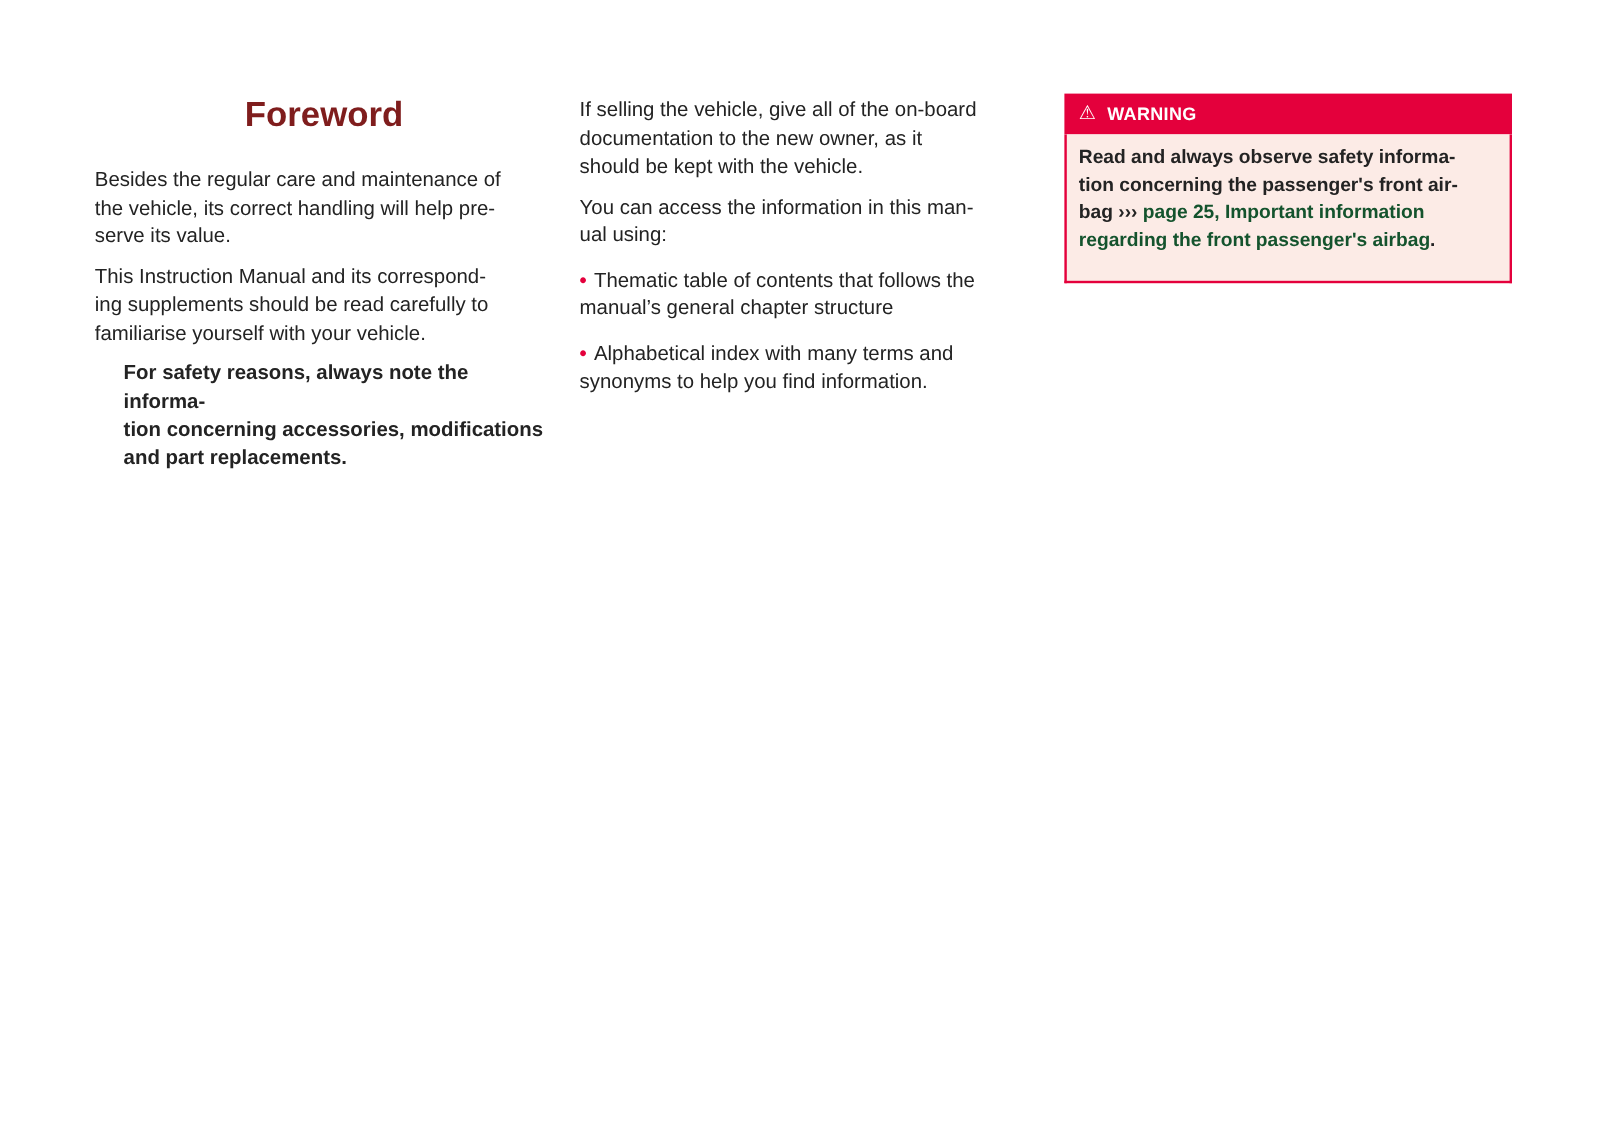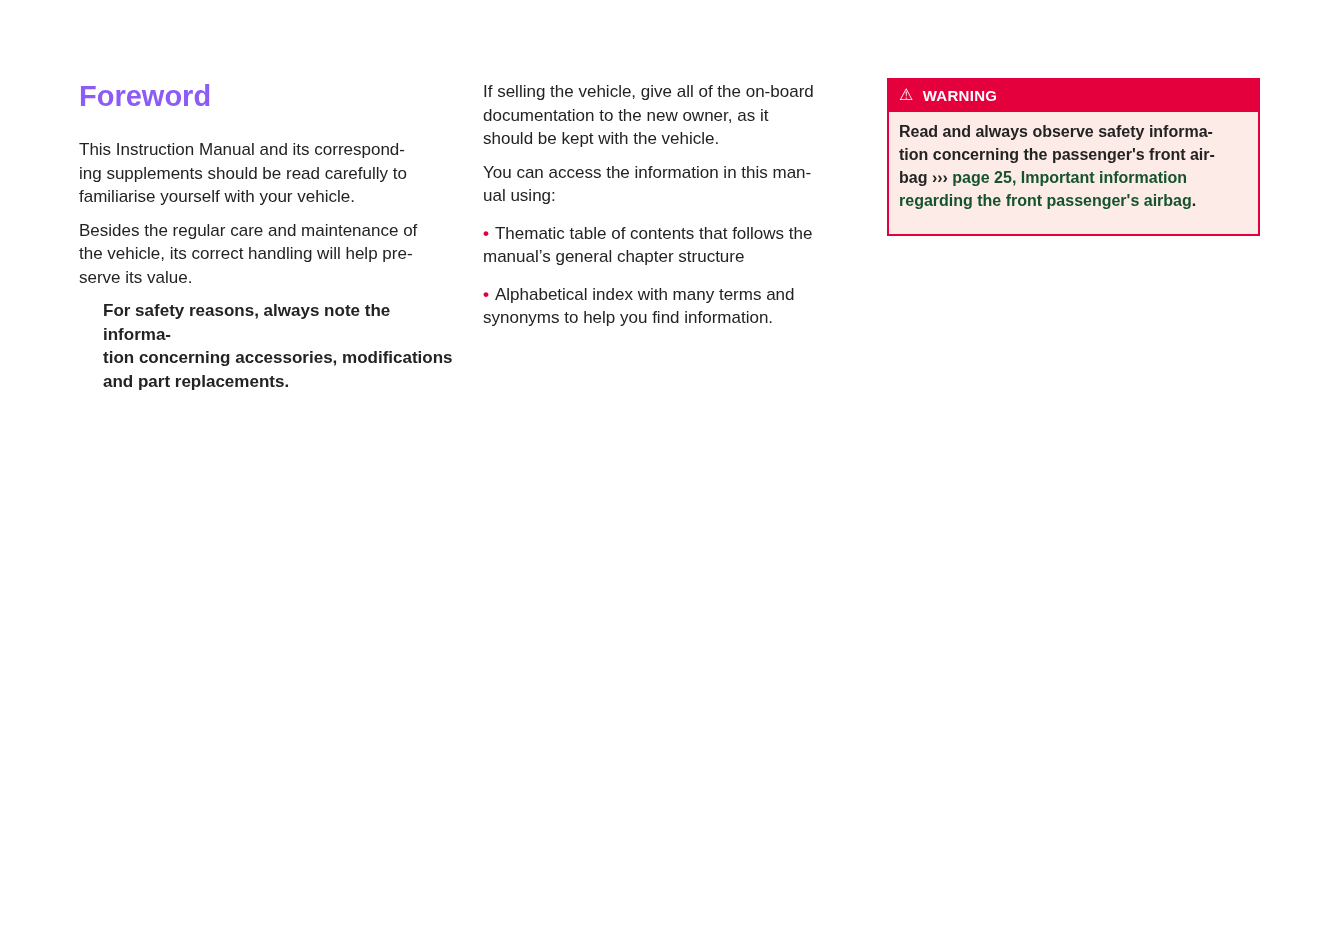--- a/index.html
+++ b/index.html
@@ -22,21 +22,22 @@
     font-size: 17px;
     line-height: 23.5px;
   }
   .col-left  { left: 79px;  top: 82px;  width: 382px; }
   .col-mid   { left: 483px; top: 80px;  width: 392px; }
   .heading {
     margin: 0 0 27px 0;
     font-size: 29px;
     line-height: 29px;
     font-weight: bold;
-    color: #8b5cf6;
+    color: #7f1d1d;
+    text-align: center;
   }
   .para {
     margin: 0 0 10px 0;
     white-space: pre-line;
   }
   .para.bold { font-weight: bold; margin-left: 24px; }
   .bullet-line { margin: 14px 0 0 0; }
   .bullet {
     color: #e4003c;
     font-weight: bold;
@@ -81,26 +82,26 @@
     color: #14532d;
   }
 </style>
 </head>
 <body>
 
 <div class="page">
 
   <div class="col col-left">
     <h1 class="heading">Foreword</h1>
+    <p class="para">Besides the regular care and maintenance of
+the vehicle, its correct handling will help pre-
+serve its value.</p>
     <p class="para">This Instruction Manual and its correspond-
 ing supplements should be read carefully to
 familiarise yourself with your vehicle.</p>
-    <p class="para">Besides the regular care and maintenance of
-the vehicle, its correct handling will help pre-
-serve its value.</p>
     <p class="para bold">For safety reasons, always note the informa-
 tion concerning accessories, modifications
 and part replacements.</p>
   </div>
 
   <div class="col col-mid">
     <p class="para">If selling the vehicle, give all of the on-board
 documentation to the new owner, as it
 should be kept with the vehicle.</p>
     <p class="para">You can access the information in this man-

